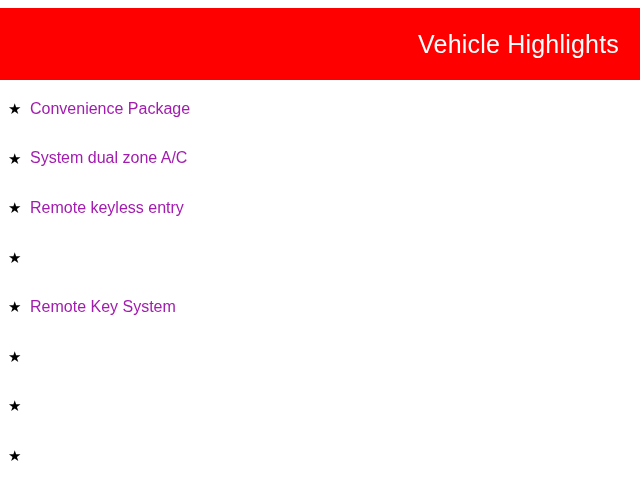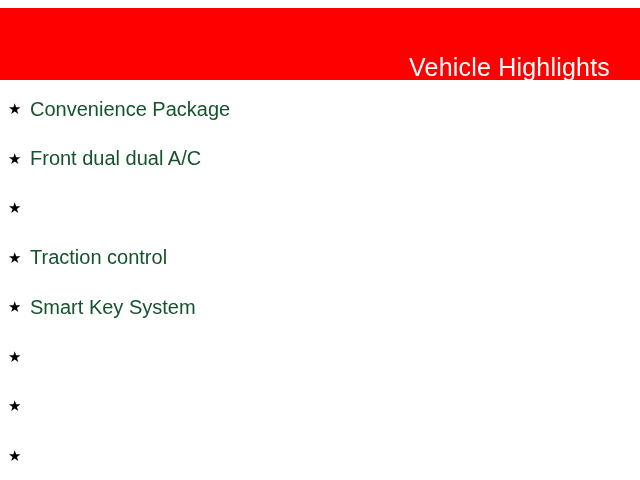--- a/index.html
+++ b/index.html
@@ -20,24 +20,24 @@
     background: #ffffff;
   }
   .header-banner {
     position: absolute;
     left: 0;
     top: 8px;
     width: 640px;
     height: 72px;
     background: #fe0000;
     display: flex;
-    align-items: flex-end;
+    align-items: center;
     justify-content: flex-end;
     box-sizing: border-box;
-    padding-right: 30px;
+    padding-right: 21px;
   }
   .header-title {
     color: #ffffff;
     font-size: 25px;
     font-weight: normal;
     letter-spacing: 0.2px;
     line-height: 1;
     white-space: nowrap;
   }
   .highlights-list {
@@ -58,54 +58,54 @@
   }
   .bullet-star {
     flex: 0 0 auto;
     width: 22px;
     color: #000000;
     font-size: 15px;
     line-height: 1;
     text-align: left;
   }
   .item-label {
-    color: #14532d;
-    font-size: 20px;
+    color: #a21caf;
+    font-size: 16px;
     line-height: 1;
     white-space: nowrap;
   }
 </style>
 </head>
 <body>
 
 <div class="page">
 
   <div class="header-banner">
     <div class="header-title">Vehicle Highlights</div>
   </div>
 
   <ul class="highlights-list">
     <li class="highlight-item">
       <span class="bullet-star">★</span>
       <span class="item-label">Convenience Package</span>
     </li>
     <li class="highlight-item">
       <span class="bullet-star">★</span>
-      <span class="item-label">Front dual dual A/C</span>
+      <span class="item-label">System dual zone A/C</span>
+    </li>
+    <li class="highlight-item">
+      <span class="bullet-star">★</span>
+      <span class="item-label">Remote keyless entry</span>
     </li>
     <li class="highlight-item">
       <span class="bullet-star">★</span>
     </li>
     <li class="highlight-item">
       <span class="bullet-star">★</span>
-      <span class="item-label">Traction control</span>
-    </li>
-    <li class="highlight-item">
-      <span class="bullet-star">★</span>
-      <span class="item-label">Smart Key System</span>
+      <span class="item-label">Remote Key System</span>
     </li>
     <li class="highlight-item">
       <span class="bullet-star">★</span>
     </li>
     <li class="highlight-item">
       <span class="bullet-star">★</span>
     </li>
     <li class="highlight-item">
       <span class="bullet-star">★</span>
     </li>

